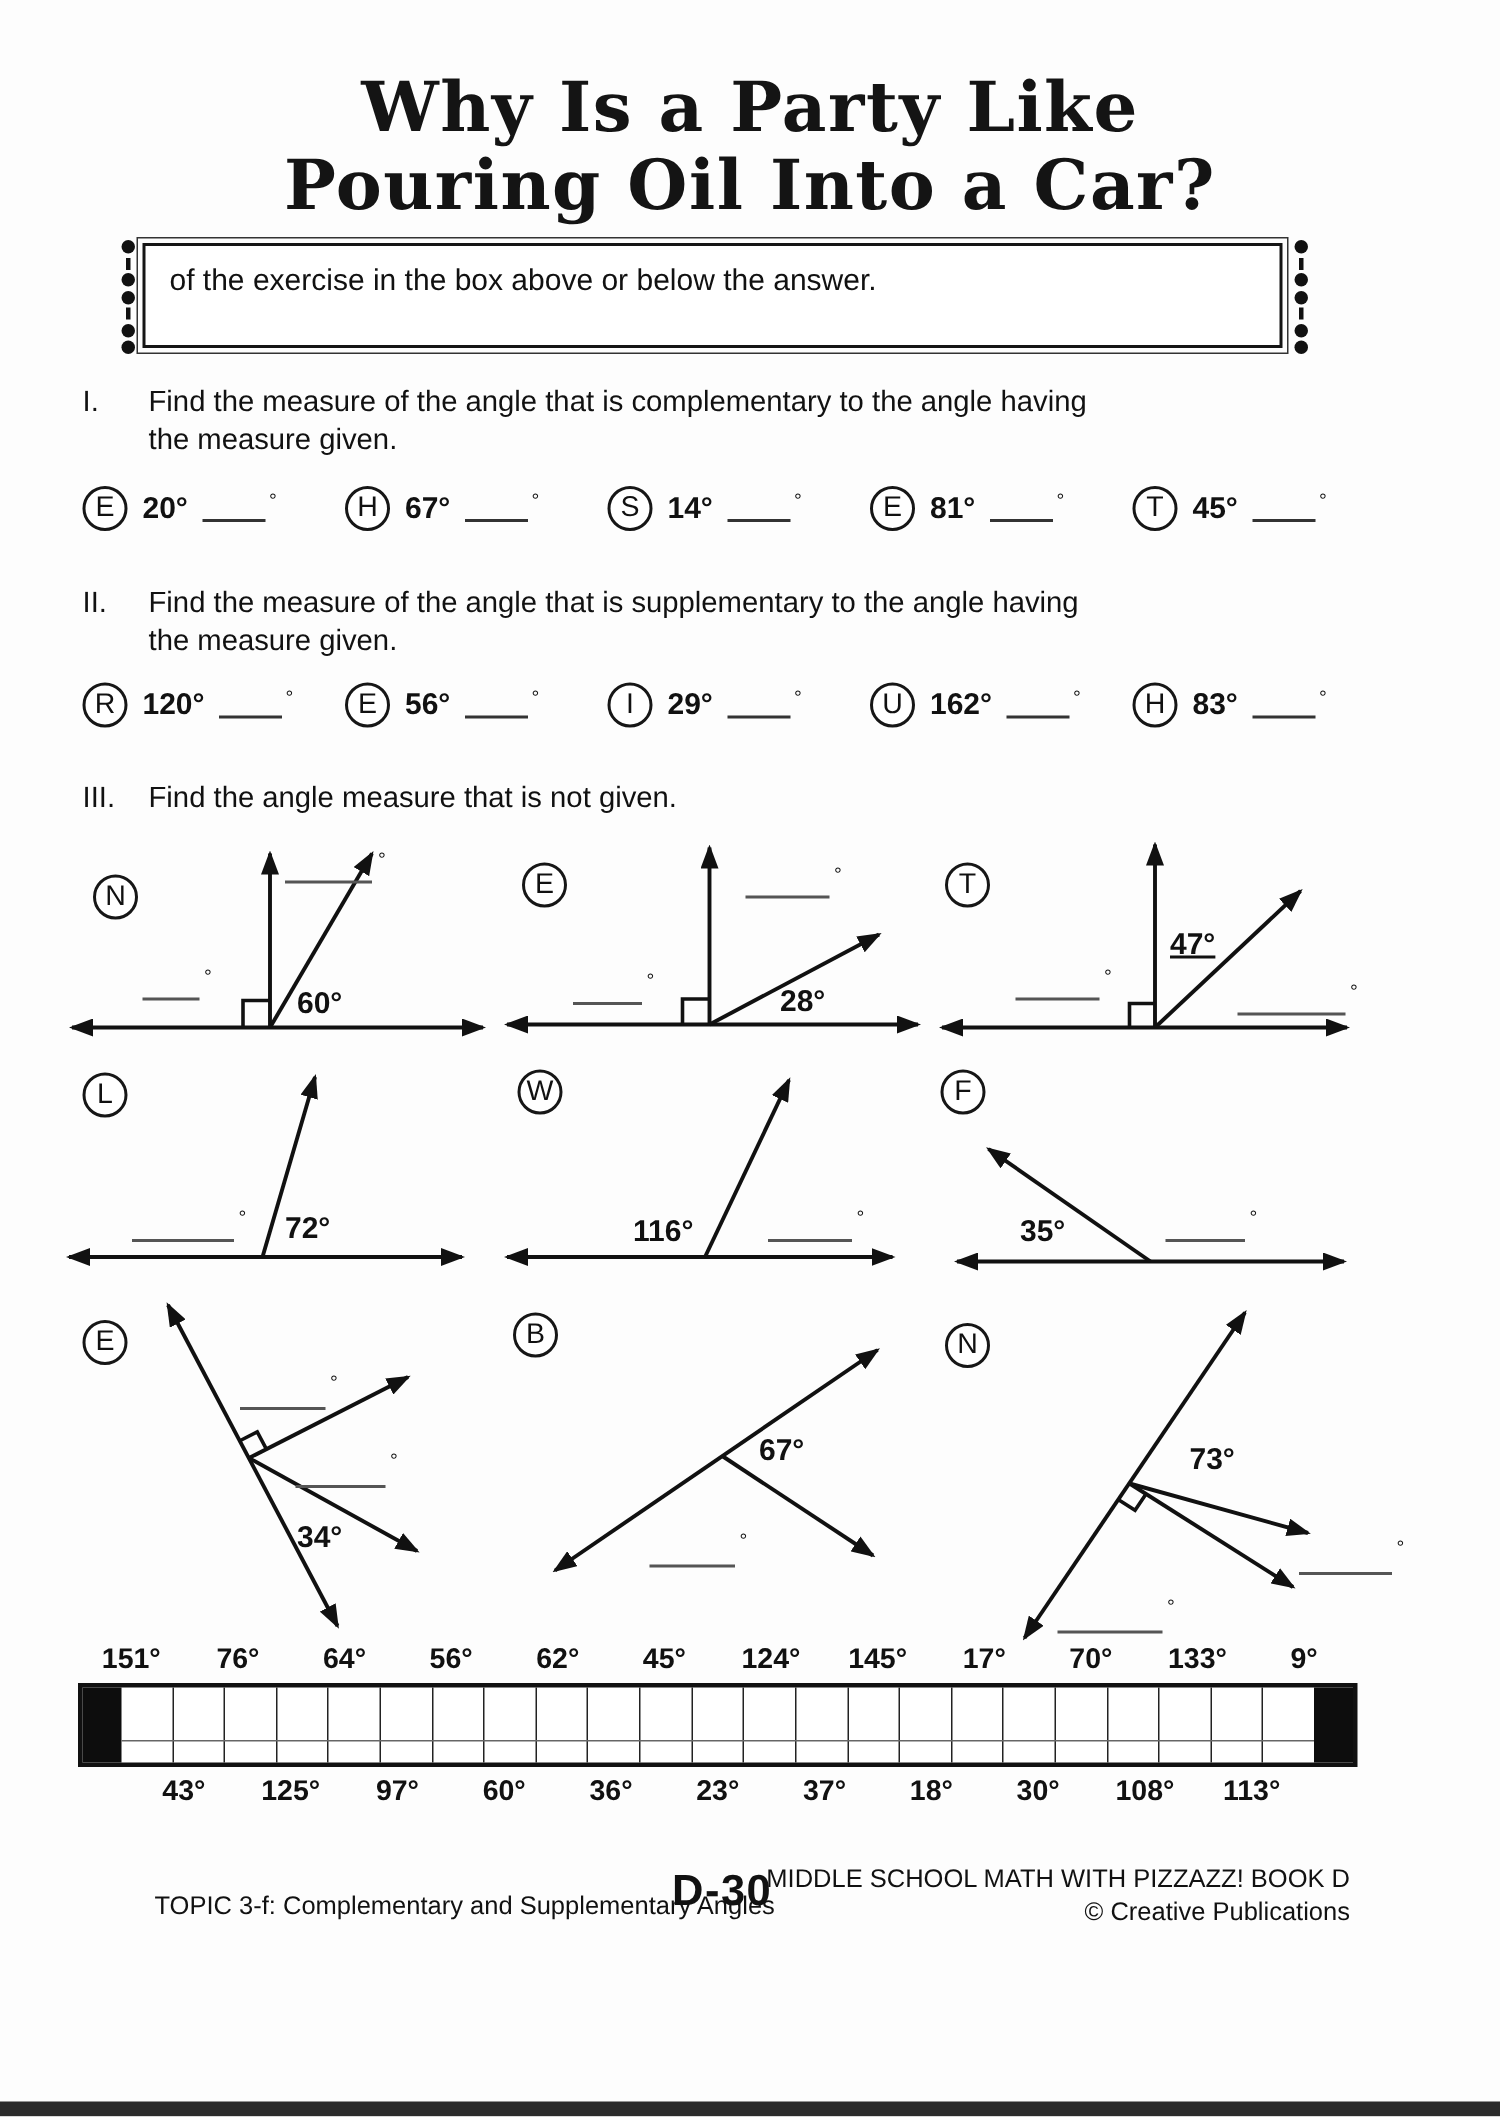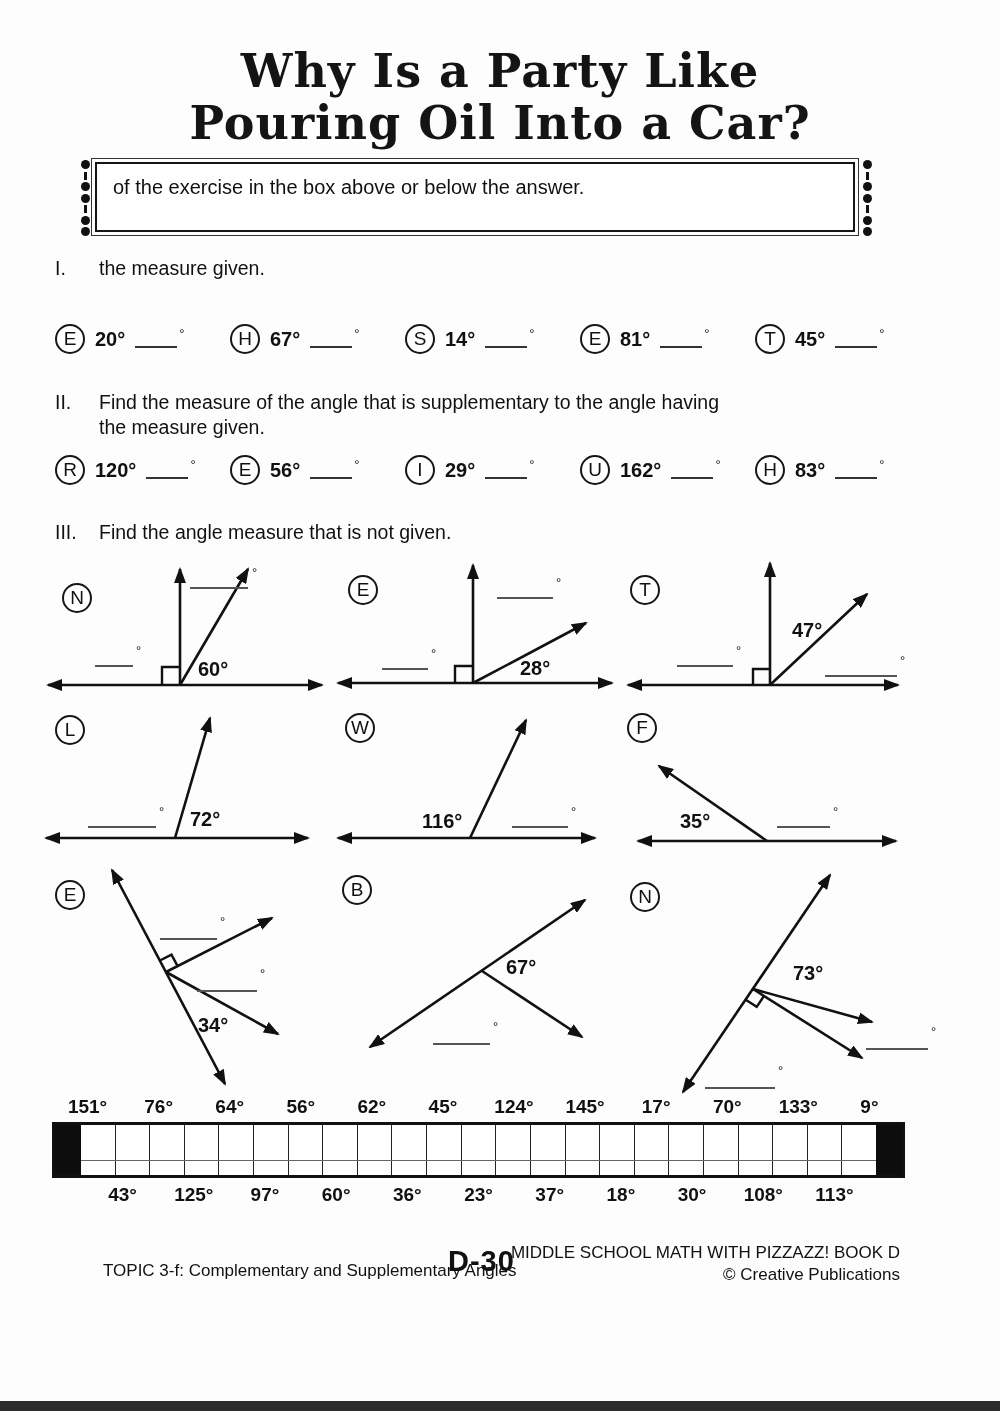--- a/index.html
+++ b/index.html
@@ -94,20 +94,21 @@
       <div class="orn-dot"></div>
     <div class="orn-dot"></div>
       <div class="orn-bar"></div>
       <div class="orn-dot"></div>
       <div class="orn-dot"></div>
   </div>
 
   <div class="secrow" style="top:256px;">
     <span class="numeral">I.</span>
     <div>
+      <div>Find the measure of the angle that is complementary to the angle having</div>
       <div>the measure given.</div>
     </div>
   </div>
   <div class="items" style="top:324px;">
     <div class="item">
       <span class="circle">E</span>
       <span class="val">20°</span>
       <span class="blank"></span>
         <span class="bdeg">°</span>
     </div>
@@ -213,21 +214,21 @@
   </div>
 
   <div class="cell" style="left:620px;top:555px;width:370px;height:148px;">
     <svg width="370" height="148">
       <line x1="8" y1="130" x2="278" y2="130" stroke="#111" stroke-width="2.6" marker-start="url(#arw)" marker-end="url(#arw)"></line>
       <line x1="150" y1="130" x2="150" y2="8" stroke="#111" stroke-width="2.6" marker-end="url(#arw)"></line>
       <path d="M133,130 L133,114 L150,114" fill="none" stroke="#111" stroke-width="2.4"></path>
       <line x1="150" y1="130" x2="247" y2="39" stroke="#111" stroke-width="2.6" marker-end="url(#arw)"></line>
     </svg>
     <span class="circle dletter" style="left:10px;top:20px;">T</span>
-    <span class="alabel" style="left:172px;top:64px;">47°</span>
+    <span class="alabel" style="left:160px;top:64px;text-decoration:underline;">47°</span>
     <span class="dblank" style="left:57px;top:96px;width:56px;"></span>
       <span class="ddeg" style="left:116px;top:88px;">°</span>
     <span class="dblank" style="left:205px;top:106px;width:72px;"></span>
       <span class="ddeg" style="left:280px;top:98px;">°</span>
   </div>
 
   <div class="cell" style="left:40px;top:708px;width:290px;height:150px;">
     <svg width="290" height="150">
       <line x1="6" y1="130" x2="268" y2="130" stroke="#111" stroke-width="2.6" marker-start="url(#arw)" marker-end="url(#arw)"></line>
       <line x1="135" y1="130" x2="170" y2="10" stroke="#111" stroke-width="2.6" marker-end="url(#arw)"></line>

